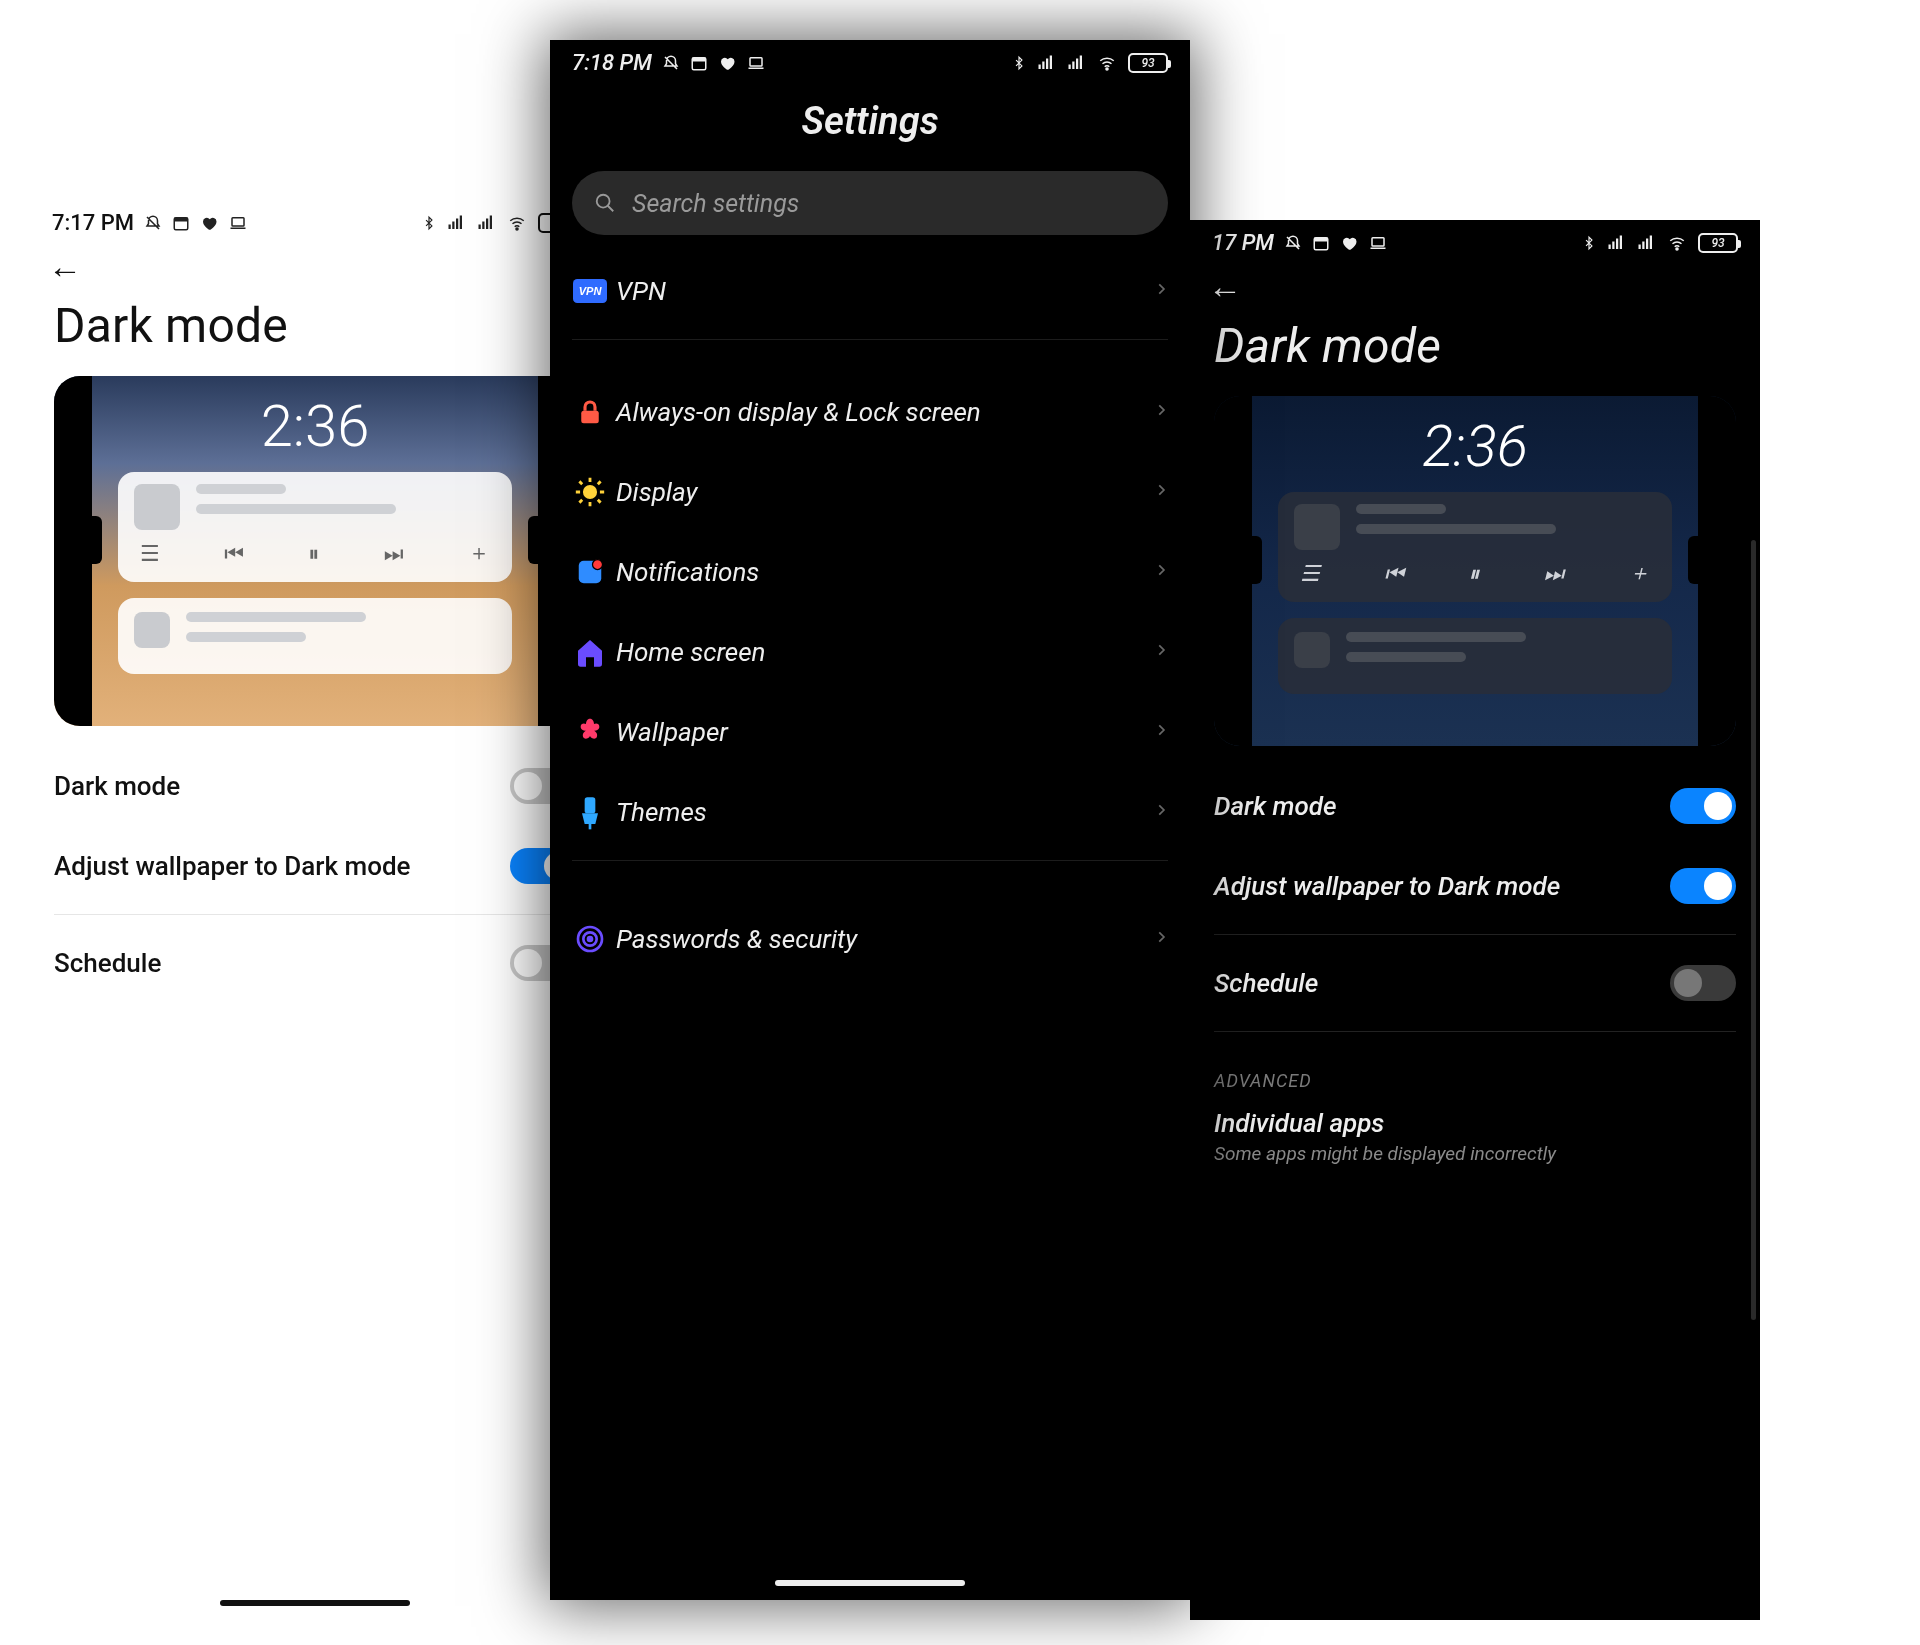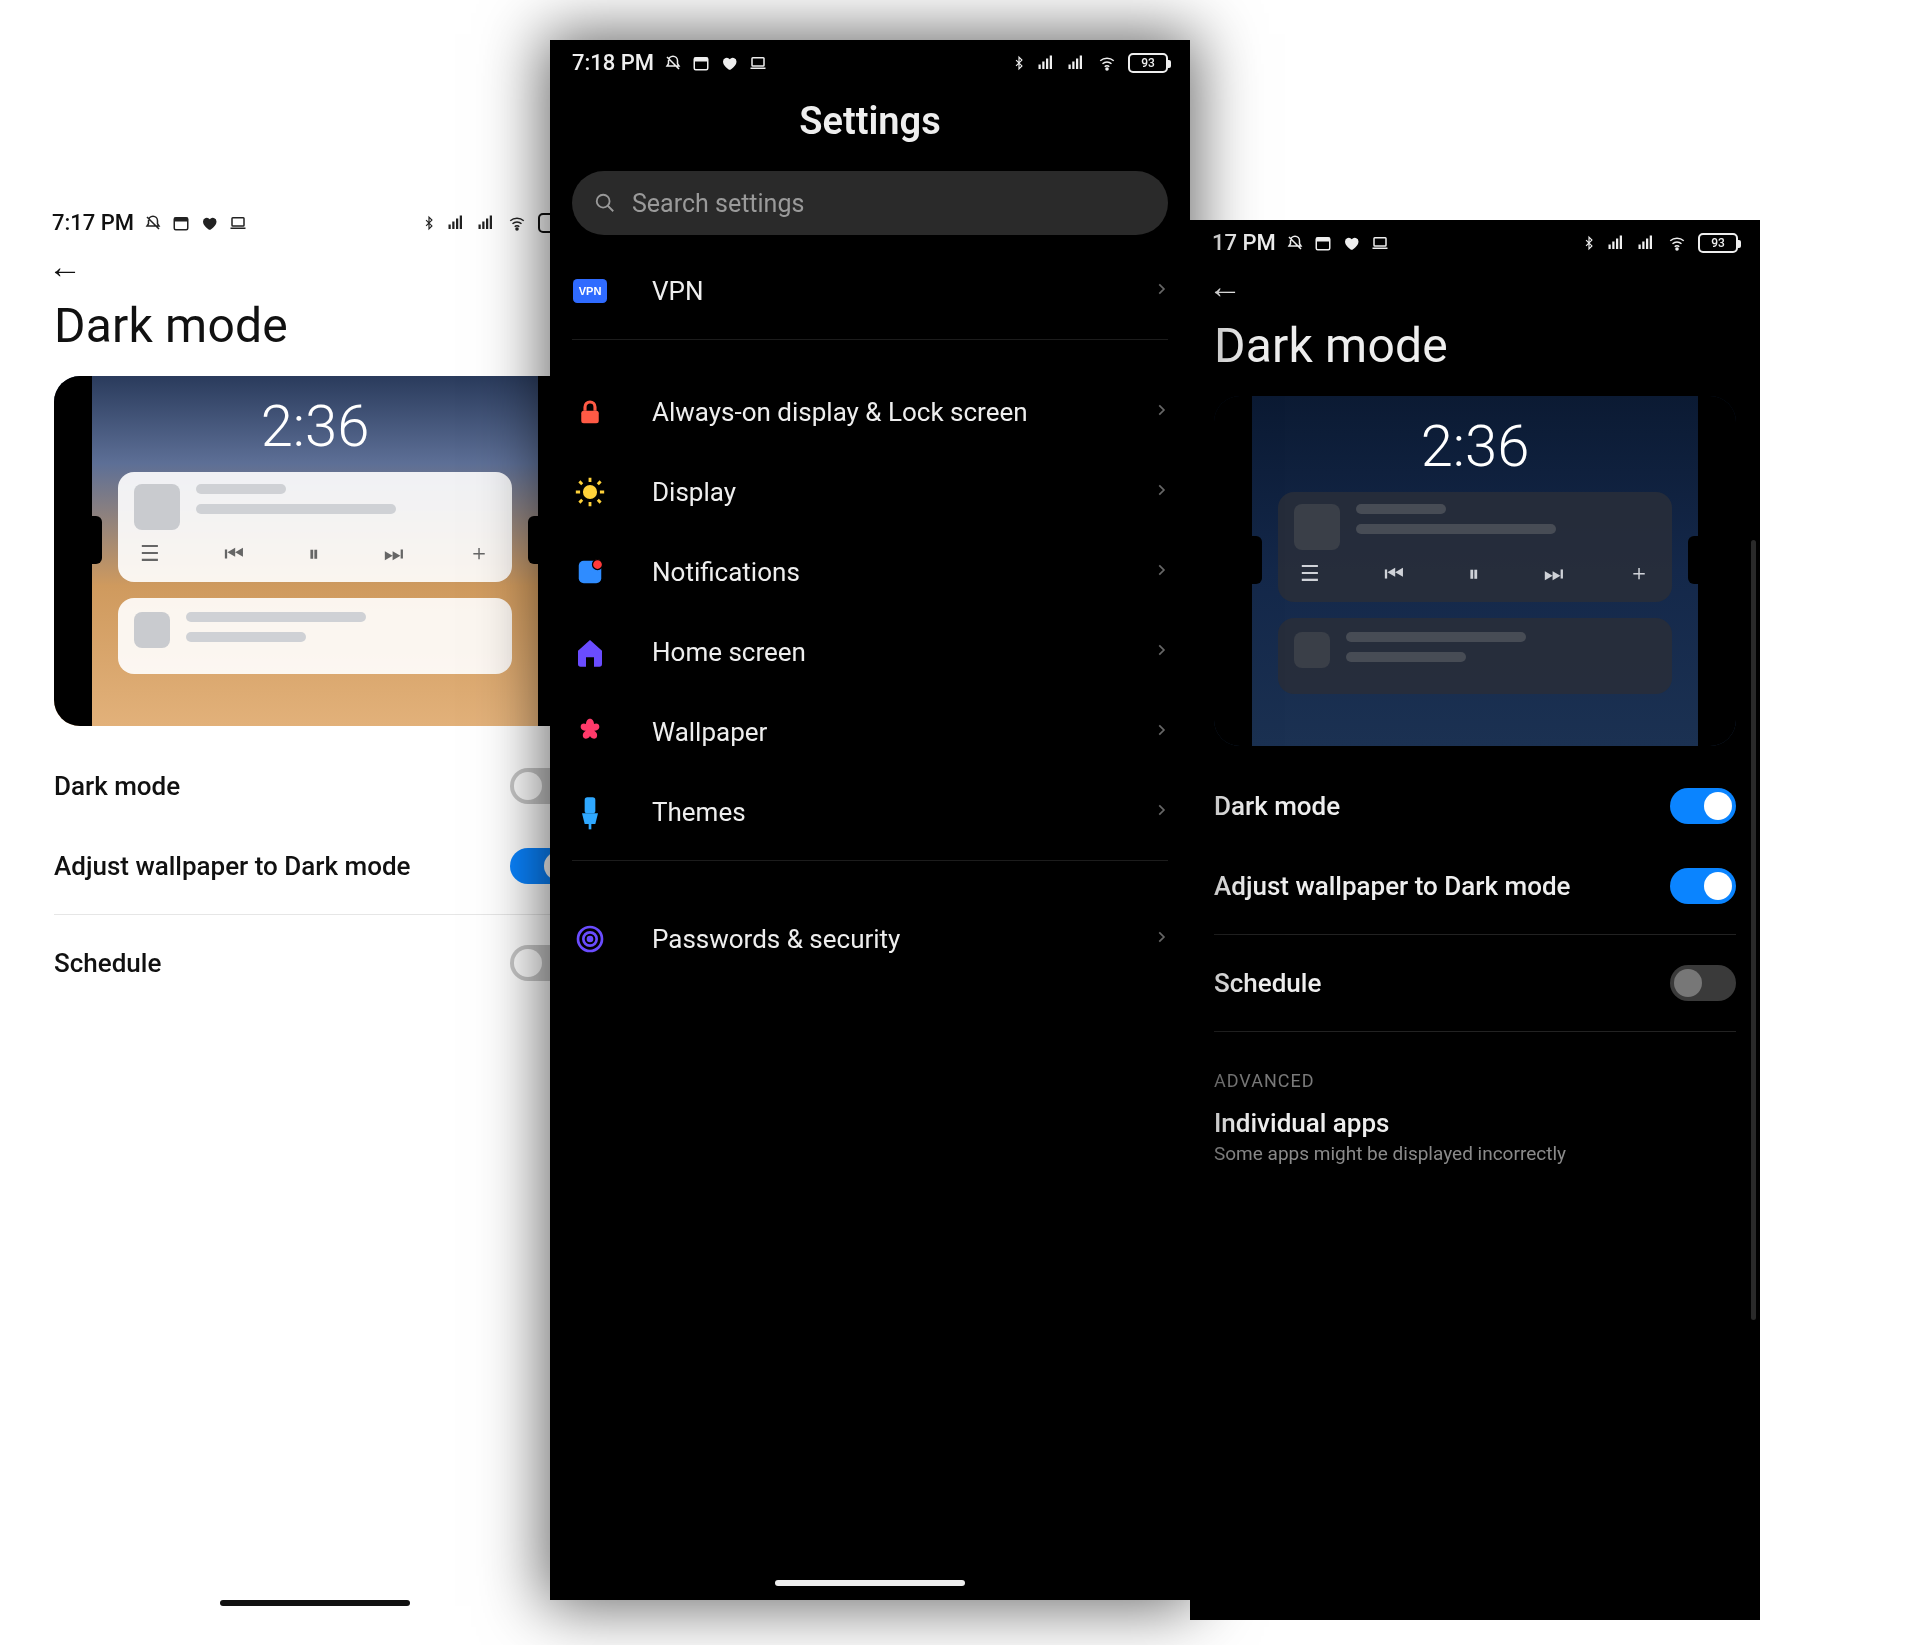--- a/index.html
+++ b/index.html
@@ -2,21 +2,21 @@
 <html><head>
 <meta charset="utf-8">
 <style>
   * { box-sizing: border-box; margin: 0; padding: 0; }
   html, body { width: 1920px; height: 1645px; background: #fff; font-family: -apple-system, "Segoe UI", Roboto, Arial, sans-serif; }
   .stage { position: relative; width: 1920px; height: 1645px; }
 
   
   .phone { position: absolute; border-radius: 0; overflow: hidden; }
   .phone.light { background: #fff; color: #111; }
-  .phone.dark  { background: #000; color: #eee; }
+  .phone.dark  { background: #000; color: #eee; font-style: italic; }
 
   .statusbar { display: flex; justify-content: space-between; align-items: center; padding: 10px 22px 6px; font-size: 22px; font-weight: 500; }
   .statusbar .left, .statusbar .right { display: flex; align-items: center; gap: 10px; }
   .statusbar .ic { display: inline-flex; }
   .statusbar svg { display: block; }
 
   .backrow { padding: 8px 18px 8px; }
   .backrow .arrow { font-size: 34px; line-height: 1; }
 
   .title-big { font-size: 48px; font-weight: 400; padding: 6px 24px 22px; letter-spacing: .2px; }
@@ -55,21 +55,21 @@
   .toggle.off { background:#c8c8c8; } .toggle.off .knob{ left:4px; }
   .toggle.on  { background:#0a84ff; } .toggle.on .knob{ right:4px; }
   .phone.dark .toggle.off{ background:#3a3a3a; } .phone.dark .toggle.off .knob{ background:#777; }
 
   .section-label { font-size:18px; letter-spacing:1px; color:#7a7a7a; padding:30px 24px 10px; }
   .sub { font-size:19px; color:#8a8a8a; padding:0 24px; }
 
   
   .searchbar { margin: 0 22px 16px; background:#2a2a2a; height:64px; border-radius:32px; display:flex; align-items:center; padding:16px 22px; color:#9a9a9a; font-size:25px; gap:16px; }
   .searchbar svg { flex-shrink:0; }
-  .sitem { display:flex; align-items:center; padding:22px 22px; gap:44px; }
+  .sitem { display:flex; align-items:center; padding:22px 22px; gap:8px; }
   .sitem .icon { width:36px; height:36px; display:flex; align-items:center; justify-content:center; flex-shrink:0; }
   .sitem .text { flex:1; font-size:26px; line-height:1.25; }
   .sitem .chev { color:#666; }
   .thin-div { height:1px; background:#1c1c1c; margin:8px 22px; }
 
   .navbar { position:absolute; left:0; right:0; bottom:14px; display:flex; justify-content:center; }
   .navbar .pill { width:190px; height:6px; border-radius:3px; }
   .phone.light .navbar .pill{ background:#111; }
   .phone.dark  .navbar .pill{ background:#eee; }
 

